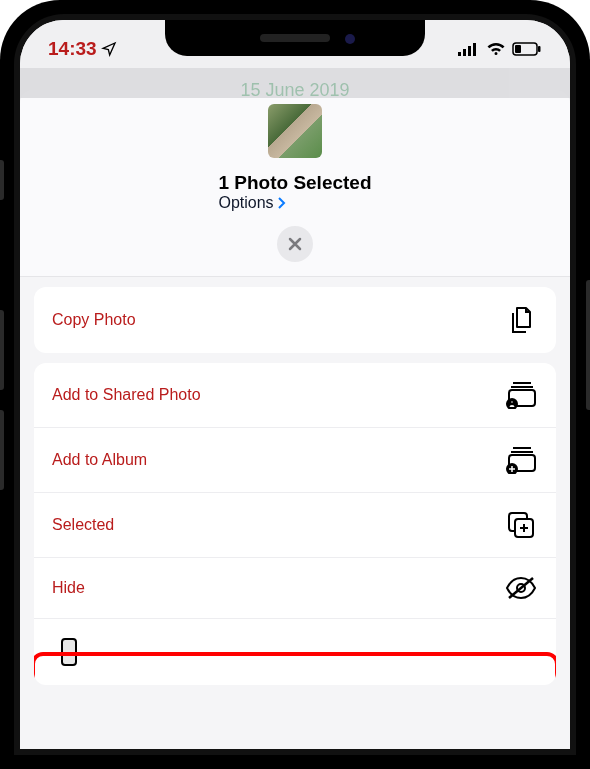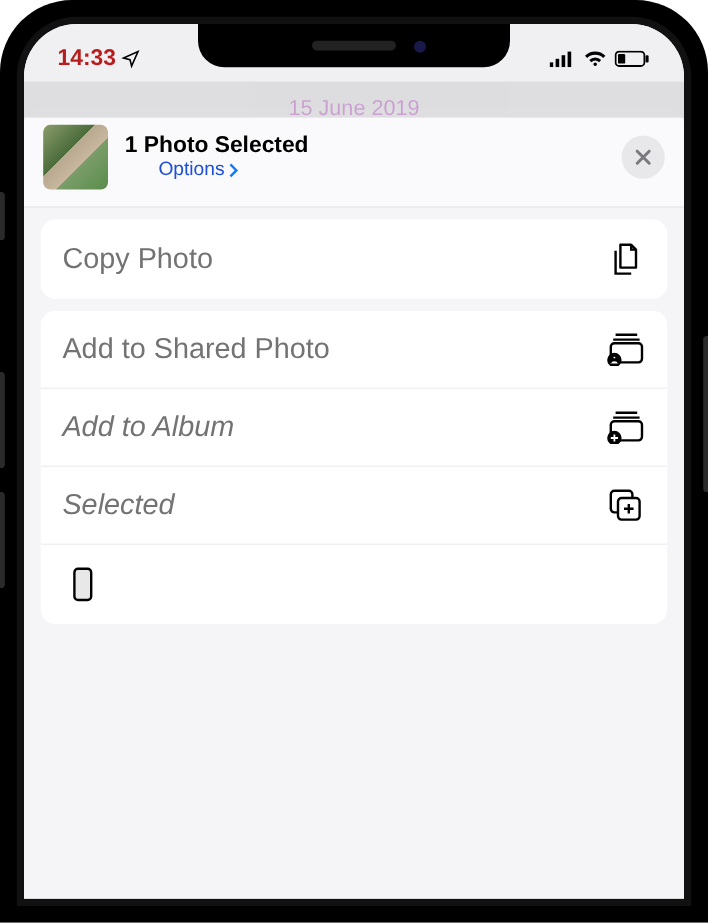--- a/index.html
+++ b/index.html
@@ -74,73 +74,74 @@
     font-weight: 600;
     font-size: 19px;
     color: #b91c1c;
     background: #f0f0f2;
   }
   .status-left { display: flex; align-items: center; gap: 4px; }
   .status-right { display: flex; align-items: center; gap: 6px; }
   .nav-peek {
     text-align: center;
     font-size: 18px;
-    color: #a21caf;
+    color: #15803d;
     padding: 12px 0 0;
     height: 30px;
     overflow: hidden;
     opacity: 0.9;
     background: #dcdcdf;
   }
   .sheet {
     background: #f5f5f7;
     border-radius: 14px 14px 0 0;
     margin-top: -8px;
     height: calc(100% - 70px);
     overflow: hidden;
   }
   .sheet-header {
     display: flex;
     align-items: center;
     padding: 14px 16px;
     gap: 14px;
     border-bottom: 1px solid #e5e5e8;
     background: #fafafc;
+    flex-direction: column;
   }
   .thumb {
     width: 54px; height: 54px; border-radius: 6px;
     background: linear-gradient(135deg,#8b9d6b 0%,#4a6b3a 40%,#b8a890 40%,#c8b8a0 60%,#7a9d6a 60%,#5a8d4a 100%);
     flex-shrink: 0;
   }
   .sheet-header-text { flex: 1; }
   .sheet-title { font-size: 19px; font-weight: 700; color: #000; }
-  .sheet-sub { font-size: 16px; color: #1d4ed8; display: flex; align-items: center; gap: 2px; margin-left: 28px; }
+  .sheet-sub { font-size: 16px; color: #0f172a; display: flex; align-items: center; gap: 2px; }
   .close-btn {
     width: 36px; height: 36px; border-radius: 50%; background: #e8e8eb;
     display: flex; align-items: center; justify-content: center;
     color: #7a7a7e; font-size: 20px; cursor: pointer;
   }
   .groups { padding: 10px 14px; }
   .group {
     background: #fff;
     border-radius: 12px;
     overflow: hidden;
     margin-bottom: 10px;
   }
   .row {
     display: flex;
     align-items: center;
     justify-content: space-between;
     padding: 18px 18px;
-    font-size: 24px;
-    color: #737373;
+    font-size: 16px;
+    color: #b91c1c;
     cursor: pointer;
     position: relative;
   }
-  .row + .row { border-top: 1px solid #ededf0; font-style: italic; }
+  .row + .row { border-top: 1px solid #ededf0; }
   .row .icon-slot { width: 34px; display:flex; align-items:center; justify-content:center; }
   .highlight {
     position: absolute;
     border: 4px solid #ff0000;
     border-radius: 12px;
     pointer-events: none;
     z-index: 5;
   }
   svg { display: block; }
 </style>
@@ -254,20 +255,30 @@
               <span class="icon-slot">
                 <svg width="28" height="28" viewBox="0 0 28 28" fill="none" stroke="#000" stroke-width="2">
                     <rect x="2" y="2" width="18" height="18" rx="3"></rect>
                     <rect x="8" y="8" width="18" height="18" rx="3" fill="#fff"></rect>
                     <line x1="17" y1="13" x2="17" y2="21"></line>
                     <line x1="13" y1="17" x2="21" y2="17"></line>
                   </svg>
               </span>
             </div>
             <div class="row">
+              <span>Hide</span>
+              <span class="icon-slot">
+                <svg width="32" height="24" viewBox="0 0 32 24" fill="none" stroke="#000" stroke-width="2">
+                    <path d="M2 12 C6 4 12 2 16 2 C20 2 26 4 30 12 C26 20 20 22 16 22 C12 22 6 20 2 12 Z"></path>
+                    <circle cx="16" cy="12" r="4"></circle>
+                    <line x1="4" y1="22" x2="28" y2="2" stroke-width="2.5"></line>
+                  </svg>
+              </span>
+            </div>
+            <div class="row">
               <span class="icon-slot">
                 <svg width="18" height="30" viewBox="0 0 18 30" fill="none" stroke="#000" stroke-width="2">
                     <rect x="2" y="2" width="14" height="26" rx="3" fill="#e8e8e8"></rect>
                   </svg>
               </span>
             </div>
 
             <div class="highlight" style="left:-3px; right:-3px; top:289px; height:72px;"></div>
           </div>
         </div>

